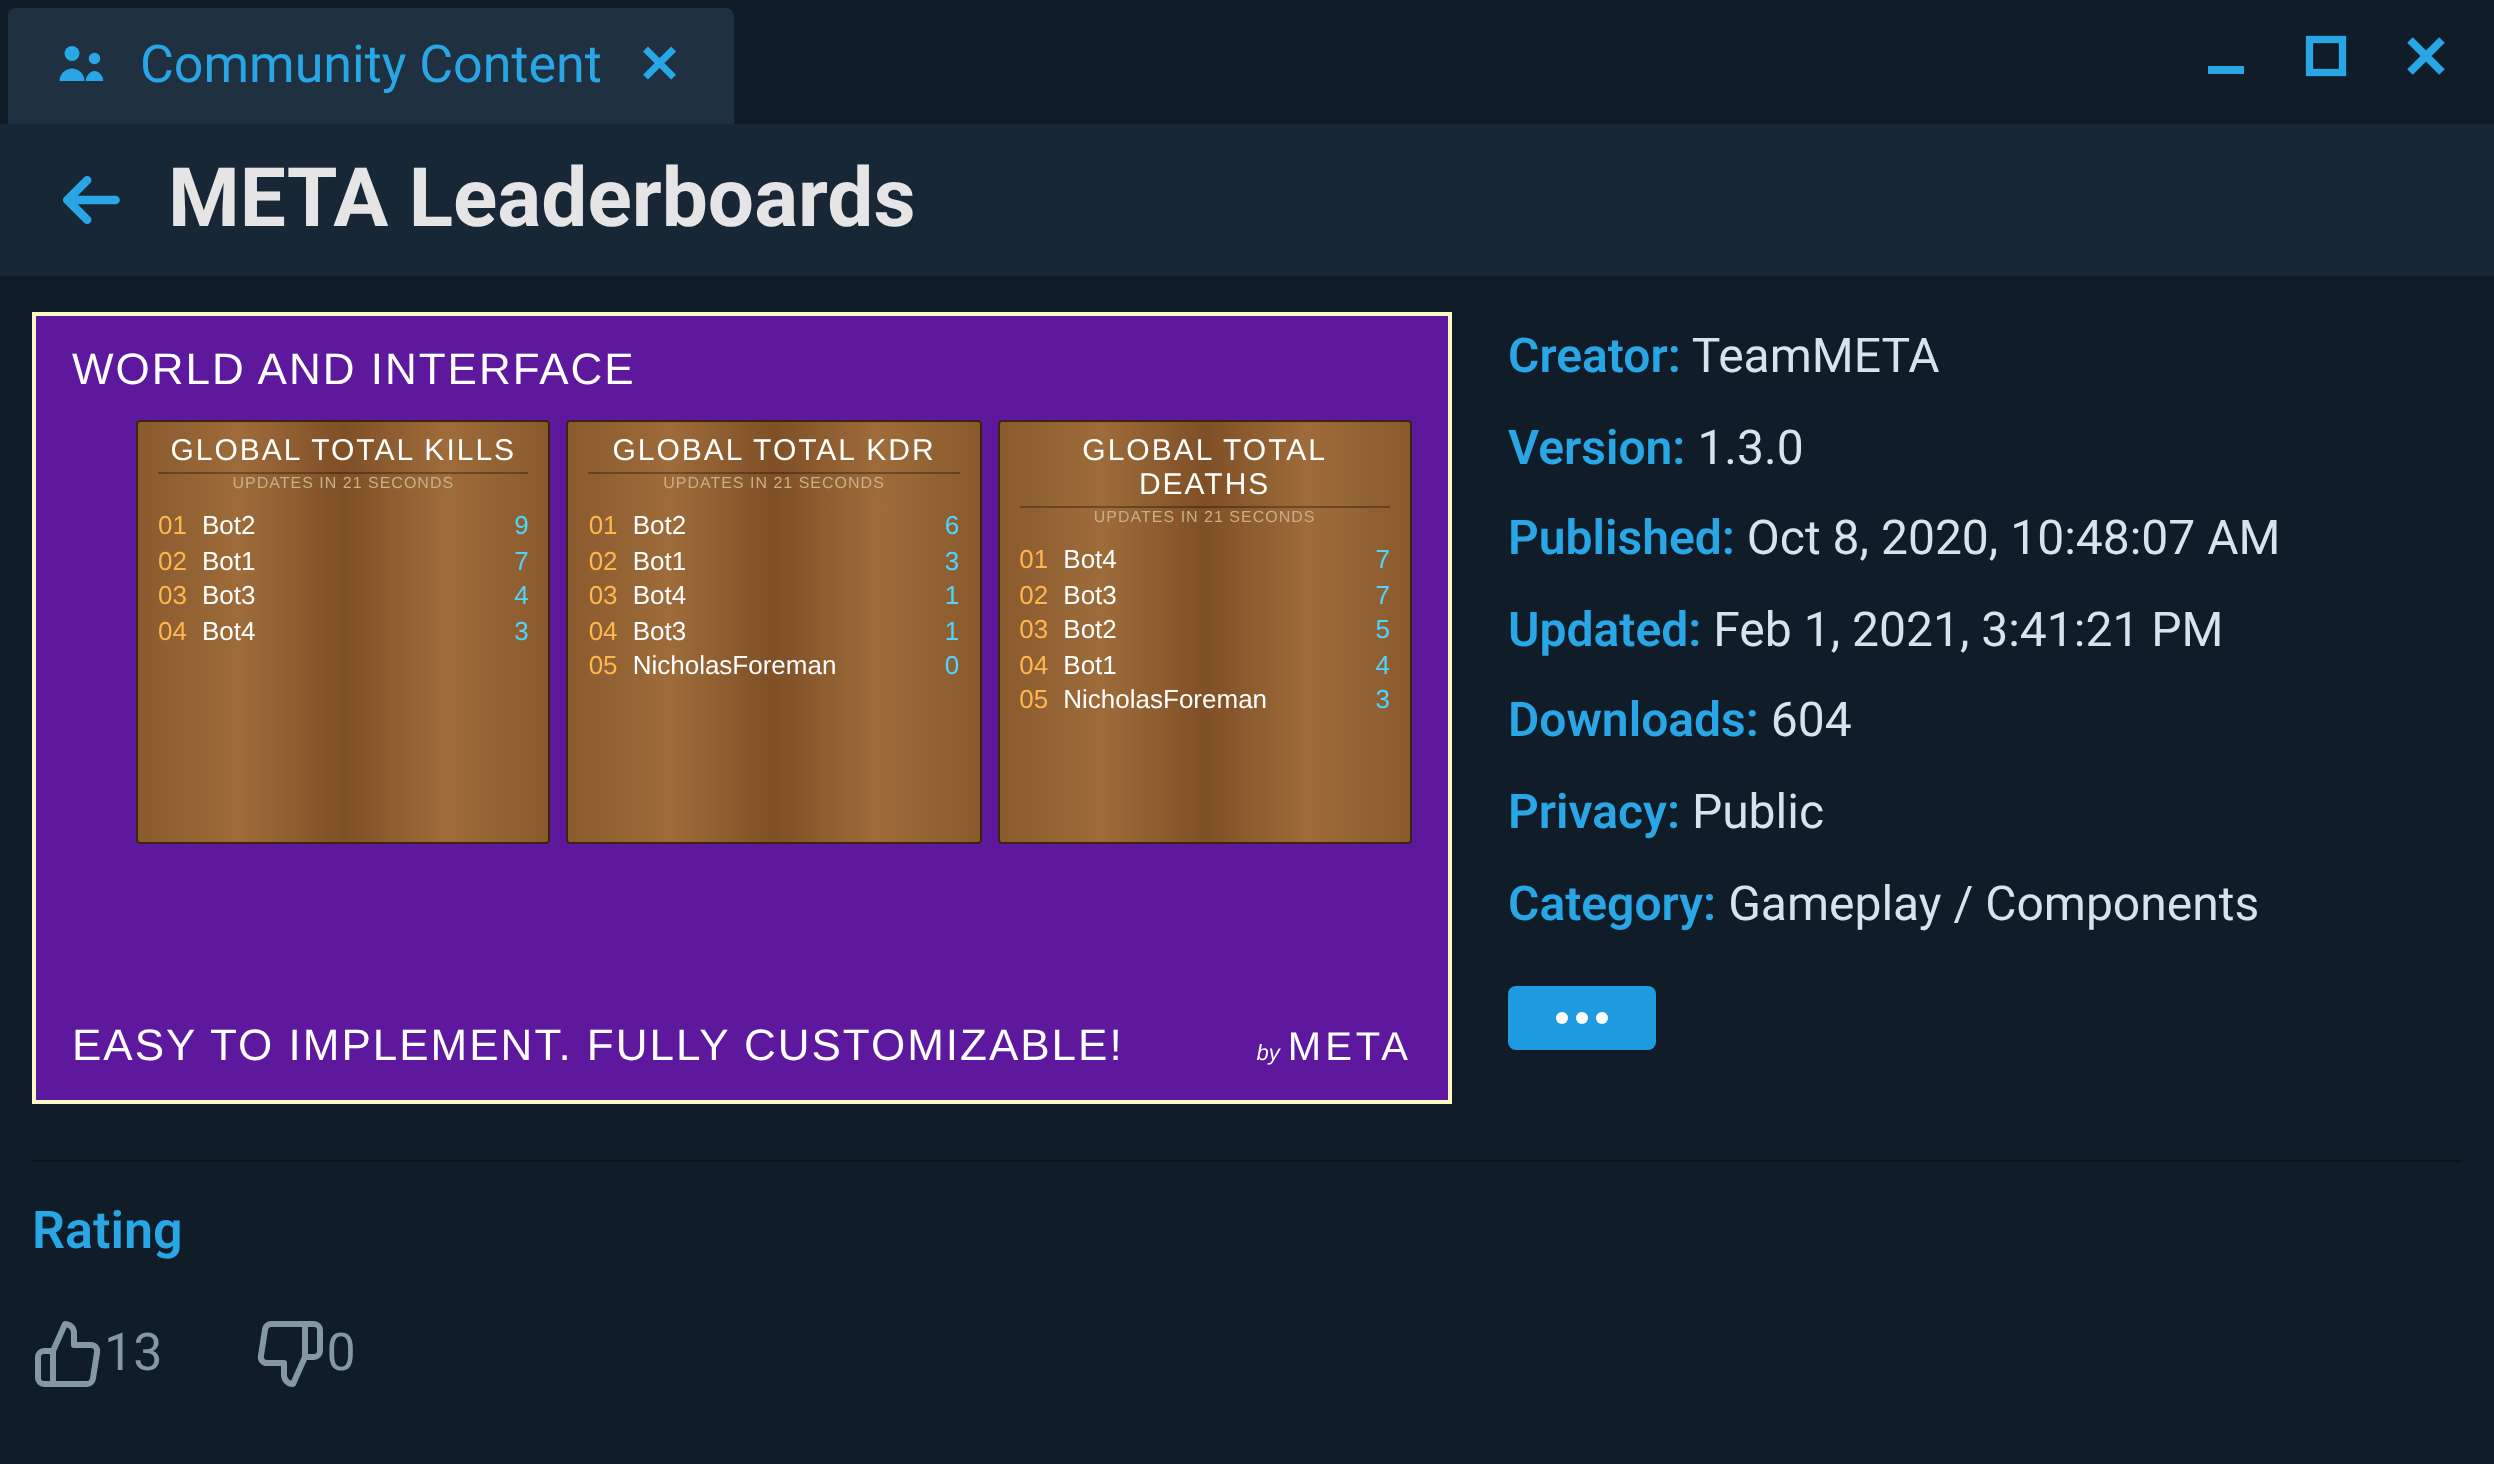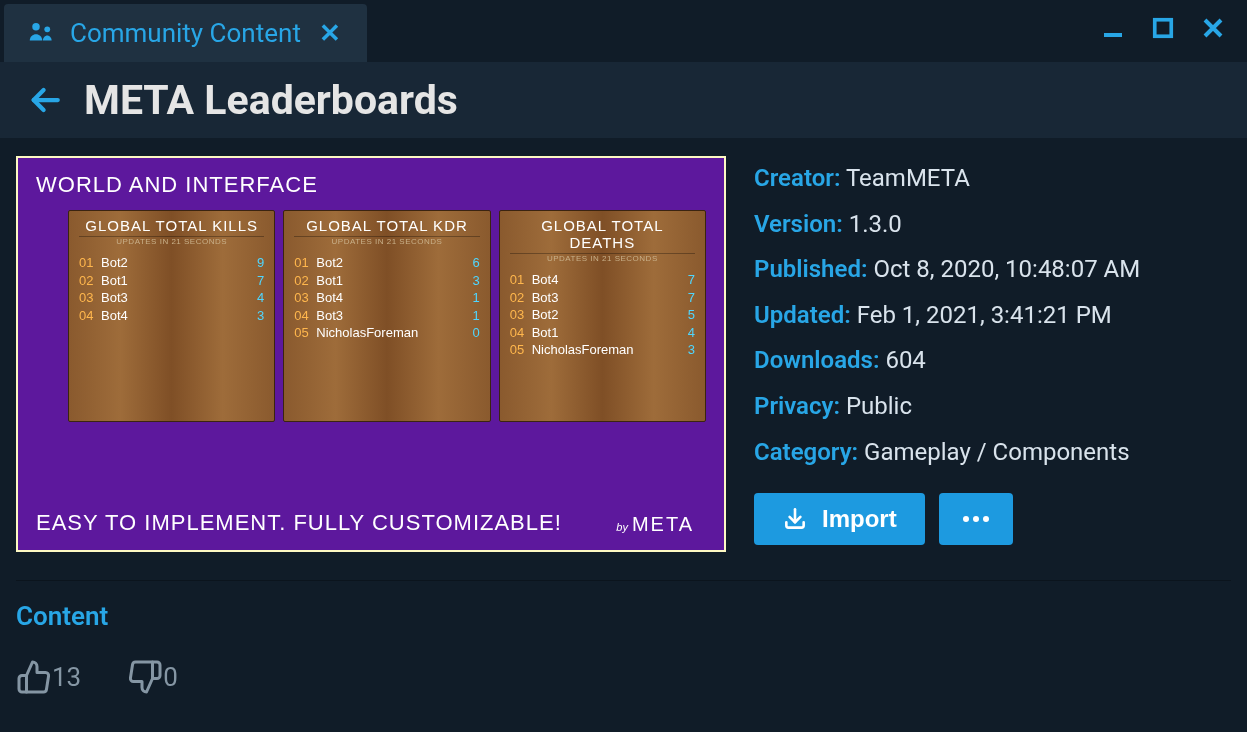--- a/index.html
+++ b/index.html
@@ -94,21 +94,21 @@
     padding:6px 10px 8px;
     font-family:"Segoe UI",Arial,sans-serif;
   }
   .board .bh{text-align:center;font-family:Impact,"Arial Black",sans-serif;letter-spacing:1px;font-size:15px;border-bottom:1px solid rgba(0,0,0,0.3);padding-bottom:2px;}
   .board .bsub{text-align:center;font-size:8px;color:#c9b089;letter-spacing:0.5px;margin-bottom:8px;}
   .board .row{display:flex;justify-content:space-between;font-size:13px;line-height:1.35;}
   .board .row .rk{color:#ffb74d;width:22px;}
   .board .row .nm{color:#fff;flex:1;}
   .board .row .sc{color:#4fd6ff;width:16px;text-align:right;}
   .preview .footer{
-    position:absolute;left:18px;right:30px;bottom:14px;
+    position:absolute;left:18px;right:18px;bottom:14px;
     display:flex;justify-content:space-between;align-items:flex-end;
     font-family:Impact,"Arial Black",sans-serif;
   }
   .preview .tag{font-size:22px;letter-spacing:1px;}
   .preview .brand{font-size:20px;letter-spacing:2px;}
   .preview .brand .by{font-size:11px;font-family:"Segoe UI",Arial;letter-spacing:0;margin-right:4px;font-style:italic;}
 
   
   .meta{flex:1;font-size:24px;line-height:1.9;position:relative;}
   .meta .k{color:var(--accent);font-weight:600;}
@@ -277,47 +277,37 @@
   <div class="meta">
     <div><span class="k">Creator:</span> <span class="v">TeamMETA</span></div>
     <div><span class="k">Version:</span> <span class="v">1.3.0</span></div>
     <div><span class="k">Published:</span> <span class="v">Oct 8, 2020, 10:48:07 AM</span></div>
     <div><span class="k">Updated:</span> <span class="v">Feb 1, 2021, 3:41:21 PM</span></div>
     <div><span class="k">Downloads:</span> <span class="v">604</span></div>
     <div><span class="k">Privacy:</span> <span class="v">Public</span></div>
     <div><span class="k">Category:</span> <span class="v">Gameplay / Components</span></div>
 
     <div class="actions">
-      <button class="btn">
-        <span>
-          <svg width="26" height="26" viewBox="0 0 24 24" fill="none" stroke="#fff" stroke-width="2.4" stroke-linecap="round" stroke-linejoin="round">
-            <path d="M12 3v12"></path>
-              <polyline points="7 10 12 15 17 10"></polyline>
-            <path d="M4 15v3a2 2 0 0 0 2 2h12a2 2 0 0 0 2-2v-3"></path>
-          </svg>
-        </span>
-        <span>Import</span>
-      </button>
       <button class="btn icononly">
         <span>
           <svg width="30" height="8" viewBox="0 0 30 8">
               <circle cx="5" cy="4" r="3" fill="#fff"></circle>
               <circle cx="15" cy="4" r="3" fill="#fff"></circle>
               <circle cx="25" cy="4" r="3" fill="#fff"></circle>
             </svg>
         </span>
       </button>
     </div>
   </div>
 </div>
 
 <div class="divider"></div>
 
 <div class="rating">
-  <h3>Content</h3>
+  <h3>Rating</h3>
   <div class="votes">
     <div class="vote">
       <span>
         <svg width="36" height="36" viewBox="0 0 24 24" fill="none" stroke="#8596a4" stroke-width="2" stroke-linecap="round" stroke-linejoin="round">
           <path d="M14 9V5a3 3 0 0 0-3-3l-4 9v11h11.3a2 2 0 0 0 2-1.7l1.4-9a2 2 0 0 0-2-2.3H14z"></path>
           <path d="M7 22H4a2 2 0 0 1-2-2v-7a2 2 0 0 1 2-2h3"></path>
         </svg>
       </span>
       <span>13</span>
     </div>

